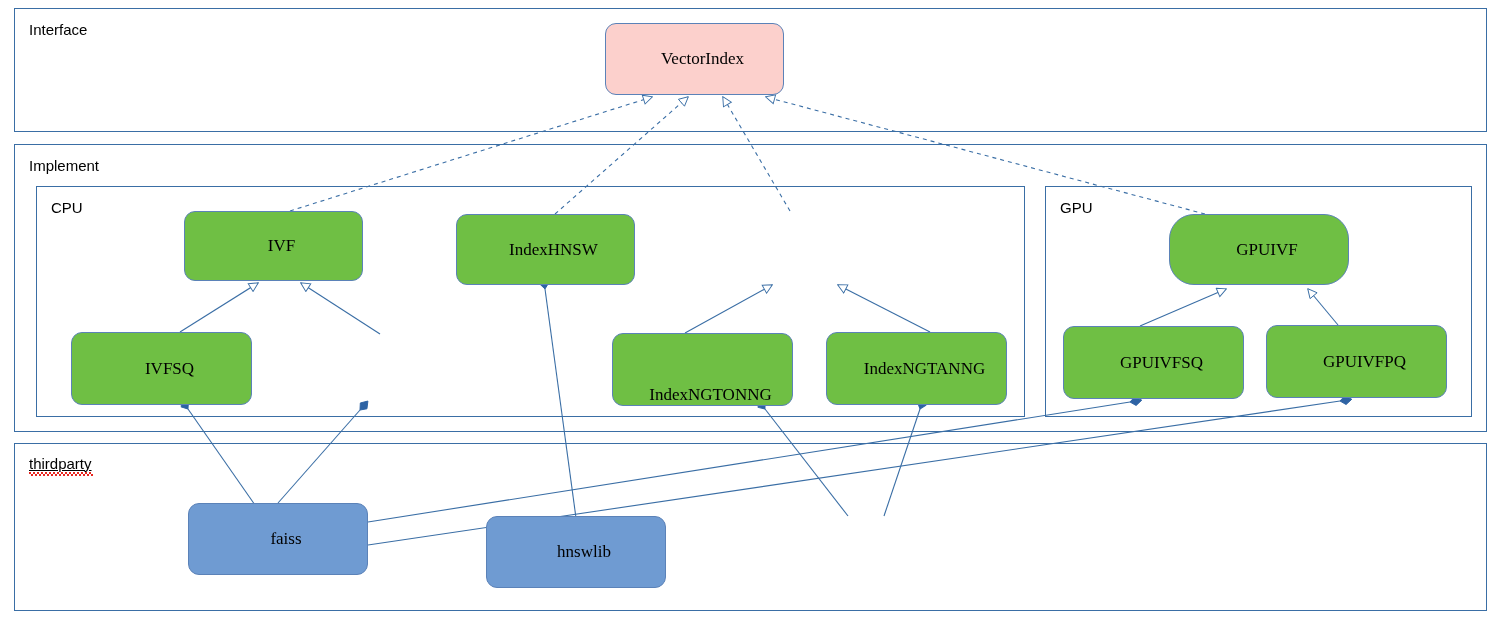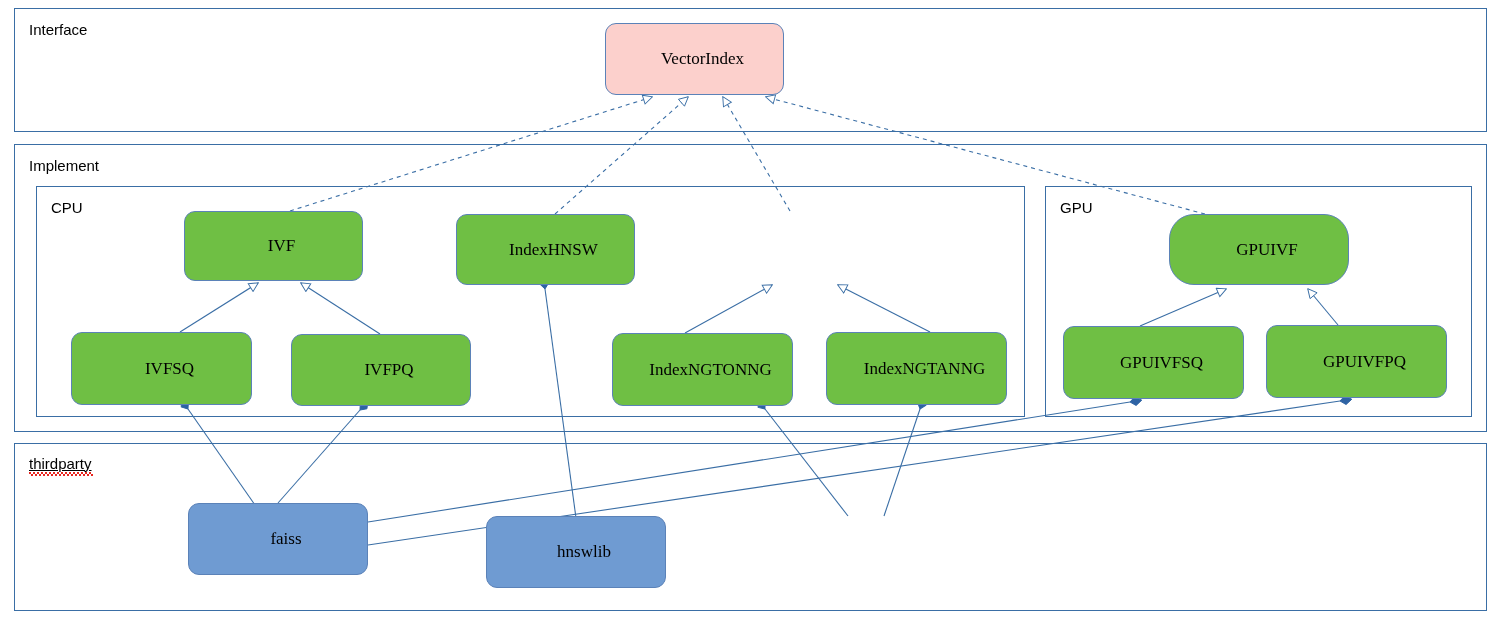--- a/index.html
+++ b/index.html
@@ -164,25 +164,22 @@
 
   <div class="node impl" style="left:456px; top:214px; width:179px; height:71px;">
     <span>IndexHNSW</span>
   </div>
 
 
   <div class="node impl" style="left:71px; top:332px; width:181px; height:73px;">
     <span>IVFSQ</span>
   </div>
 
-  <div class="node impl" style="left:291px; top:334px; width:180px; height:72px;">
-    <span>IVFPQ</span>
-  </div>
-
-  <div class="node impl" style="left:612px; top:333px; width:181px; height:73px;">
+
+  <div class="node impl" style="left:612px; top:333px; width:181px; height:73px;align-items:flex-end;">
     <span>IndexNGTONNG</span>
   </div>
 
   <div class="node impl" style="left:826px; top:332px; width:181px; height:73px;">
     <span>IndexNGTANNG</span>
   </div>
 
   <div class="node impl" style="left:1169px; top:214px; width:180px; height:71px;border-radius:25px;">
     <span>GPUIVF</span>
   </div>

